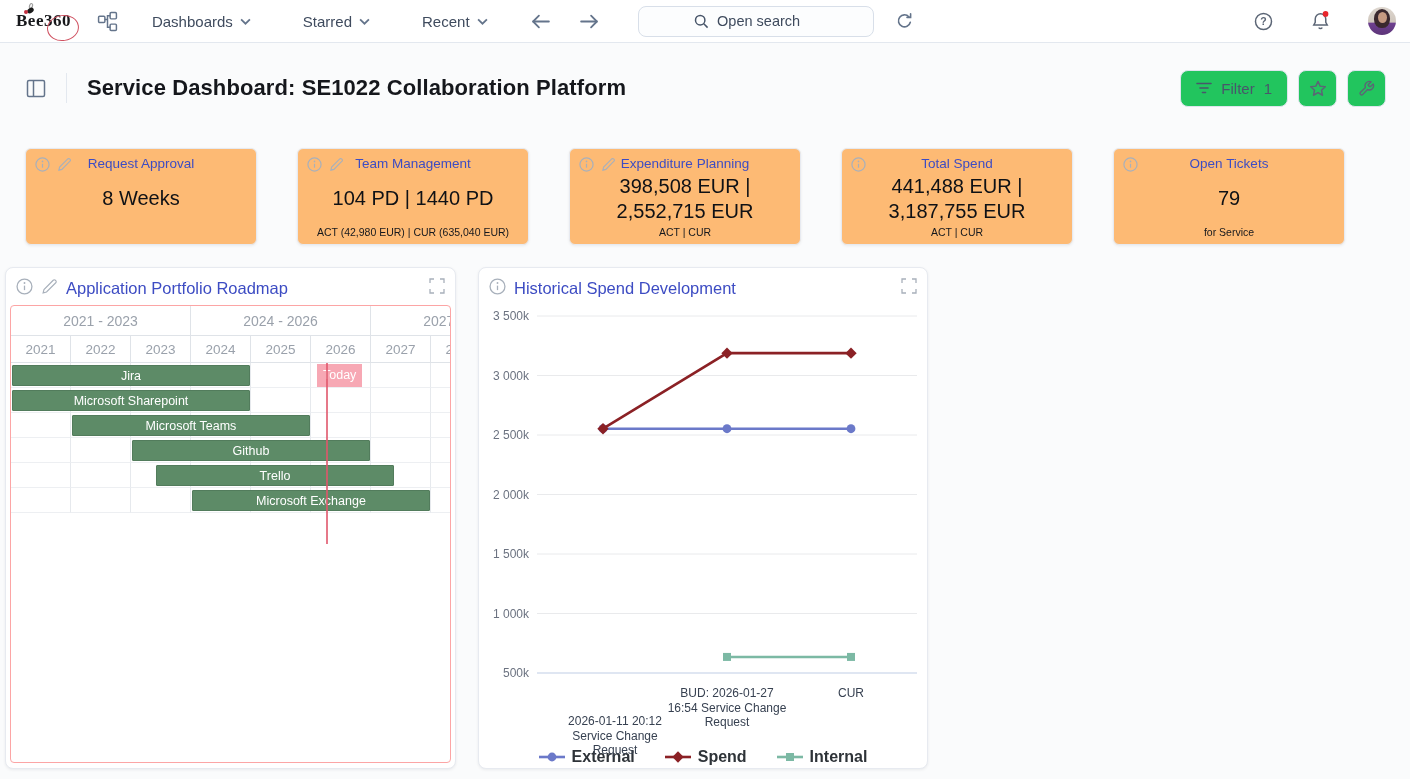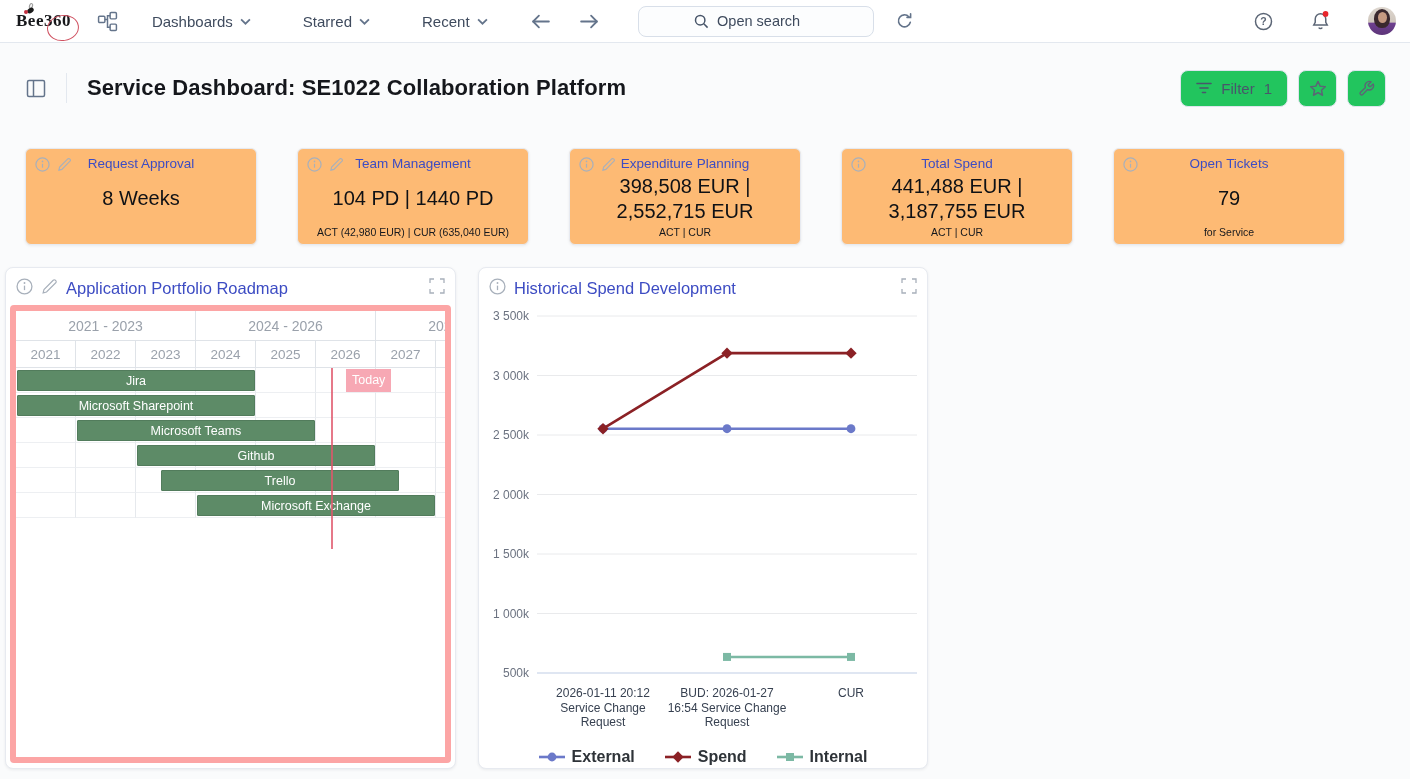--- a/index.html
+++ b/index.html
@@ -47,21 +47,21 @@
   .kpi-subtitle { text-align:center; font-size:10.5px; color:#15181d; min-height:13px; }
 
   
   .panel-row { display:flex; gap:22px; padding:0 5px; margin-top:22px; align-items:flex-start; }
   .panel { background:#fff; border:1px solid #e7eaf0; border-radius:8px; box-shadow:0 1px 3px rgba(16,24,40,.07); height:502px; }
   .panel-head { height:34px; display:flex; align-items:center; padding:6px 10px 0; gap:8px; }
   .panel-title { flex:1; text-align:left; color:#3d4cc3; font-size:16.5px; font-weight:500; }
 
   
   .panel-gantt { width:451px; }
-  .gantt-wrap { margin:3px 4px 0; height:458px; border:6px solid #fca5a5; border-radius:4px; overflow:hidden; background:#fff; }
+  .gantt-wrap { margin:3px 4px 0; height:458px; border:1px solid #fca5a5; border-radius:4px; overflow:hidden; background:#fff; }
   .g-flexrow { display:flex; }
   .g-cell { flex:0 0 auto; text-align:center; border-right:1px solid #dfe3e8; color:#9aa1ab; overflow:hidden; white-space:nowrap; }
   .g-group { height:30px; line-height:30px; font-size:14px; border-bottom:1px solid #dfe3e8; }
   .g-year { height:27px; line-height:27px; font-size:13.5px; border-bottom:1px solid #dfe3e8; }
   .gantt-body { position:relative; }
   .g-row { display:flex; height:25px; position:relative; }
   .g-body { height:25px; border-bottom:1px solid #edeff2; border-right:1px solid #e6e9ed; }
   .g-bar { position:absolute; top:2px; height:21px; background:#5d8b67; border:1px solid #527c5c; border-radius:1px; color:#fff; font-size:12.5px; display:flex; align-items:center; justify-content:center; overflow:hidden; white-space:nowrap; z-index:2; cursor:pointer; }
   .g-today-line { position:absolute; top:0; width:2px; background:rgba(224,86,107,.8); z-index:4; }
   .g-today-label { position:absolute; top:1px; height:23px; line-height:23px; padding:0 6px; background:#f7a8b4; color:#fff; font-size:12.5px; z-index:3; }
@@ -370,21 +370,21 @@
             <div class="g-cell g-body" style="width: 60px;"></div>
             <div class="g-cell g-body" style="width: 60px;"></div>
             <div class="g-cell g-body" style="width: 60px;"></div>
             <div class="g-cell g-body" style="width: 60px;"></div>
             <div class="g-cell g-body" style="width: 60px;"></div>
             <div class="g-cell g-body" style="width: 60px;"></div>
             <div class="g-cell g-body" style="width: 60px;"></div>
             <div class="g-bar" style="left: 181px; width: 238px; background: rgb(93, 139, 103);">Microsoft Exchange</div>
           </div>
           <div class="g-today-line" style="left: 315px; height: 181px;"></div>
-          <div class="g-today-label" style="left: 330px;">Today</div>
+          <div class="g-today-label" style="left: 306px;">Today</div>
         </div>
     </div>
   </div>
 
   <div class="panel panel-spend">
     <div class="panel-head">
       <span><svg width="17" height="17" viewBox="0 0 16 16">
             <circle cx="8" cy="8" r="7" fill="none" stroke="#a8b0bb" stroke-width="1.2"></circle>
             <line x1="8" y1="7.2" x2="8" y2="11.4" stroke="#a8b0bb" stroke-width="1.2"></line>
             <circle cx="8" cy="4.7" r="0.9" fill="#a8b0bb"></circle>
@@ -418,21 +418,21 @@
         <circle cx="372" cy="126.726915" r="4.4" fill="#6b79c9"></circle>
         <polyline points="124,126.726915 248,51.157154999999996 372,51.157154999999996" fill="none" stroke="#8b2125" stroke-width="2.6"></polyline>
         <rect x="120" y="122.726915" width="8" height="8" transform="rotate(45 124 126.726915)" fill="#8b2125"></rect>
         <rect x="244" y="47.157154999999996" width="8" height="8" transform="rotate(45 248 51.157154999999996)" fill="#8b2125"></rect>
         <rect x="368" y="47.157154999999996" width="8" height="8" transform="rotate(45 372 51.157154999999996)" fill="#8b2125"></rect>
         <polyline points="248,354.93023999999997 372,354.93023999999997" fill="none" stroke="#7cb9a4" stroke-width="2.6"></polyline>
         <rect x="244" y="350.93023999999997" width="8" height="8" fill="#7cb9a4"></rect>
         <rect x="368" y="350.93023999999997" width="8" height="8" fill="#7cb9a4"></rect>
       </svg>
     <div class="spend-xlabels">
-        <div class="xlab" style="left: 54px;">
+        <div class="xlab" style="left: 66px; margin-top: 28px;">
           <div>2026-01-11 20:12</div>
           <div>Service Change</div>
           <div>Request</div>
         </div>
         <div class="xlab" style="left: 178px;">
           <div>BUD: 2026-01-27</div>
           <div>16:54 Service Change</div>
           <div>Request</div>
         </div>
         <div class="xlab" style="left: 302px;">

